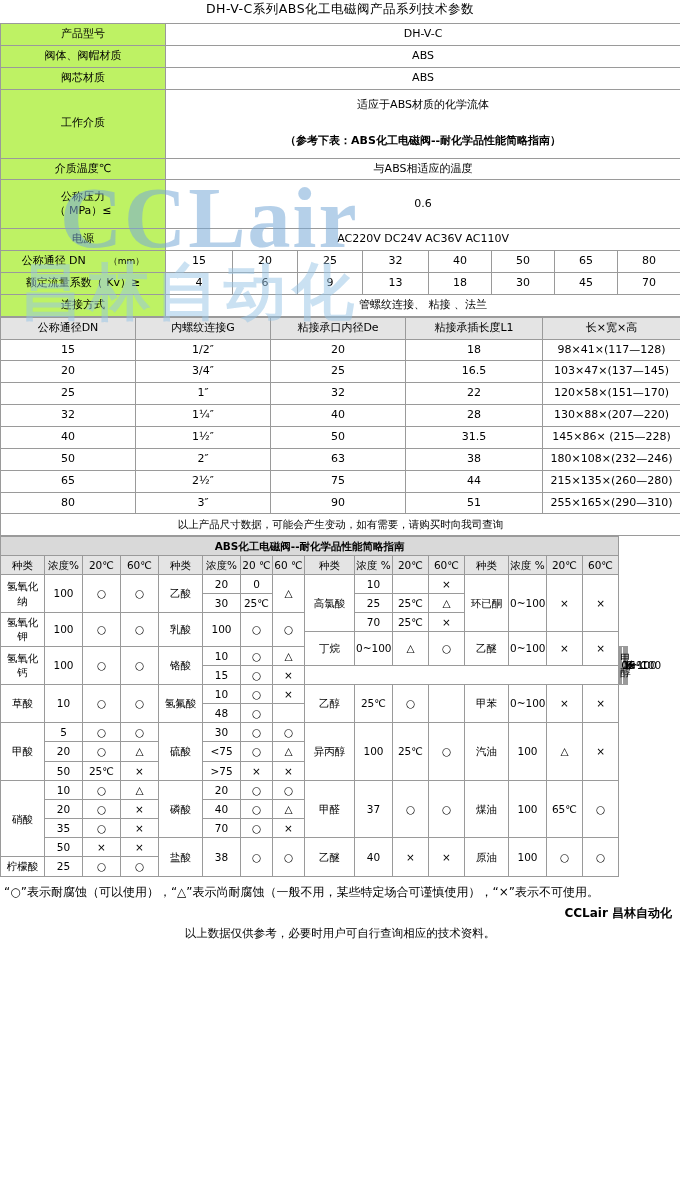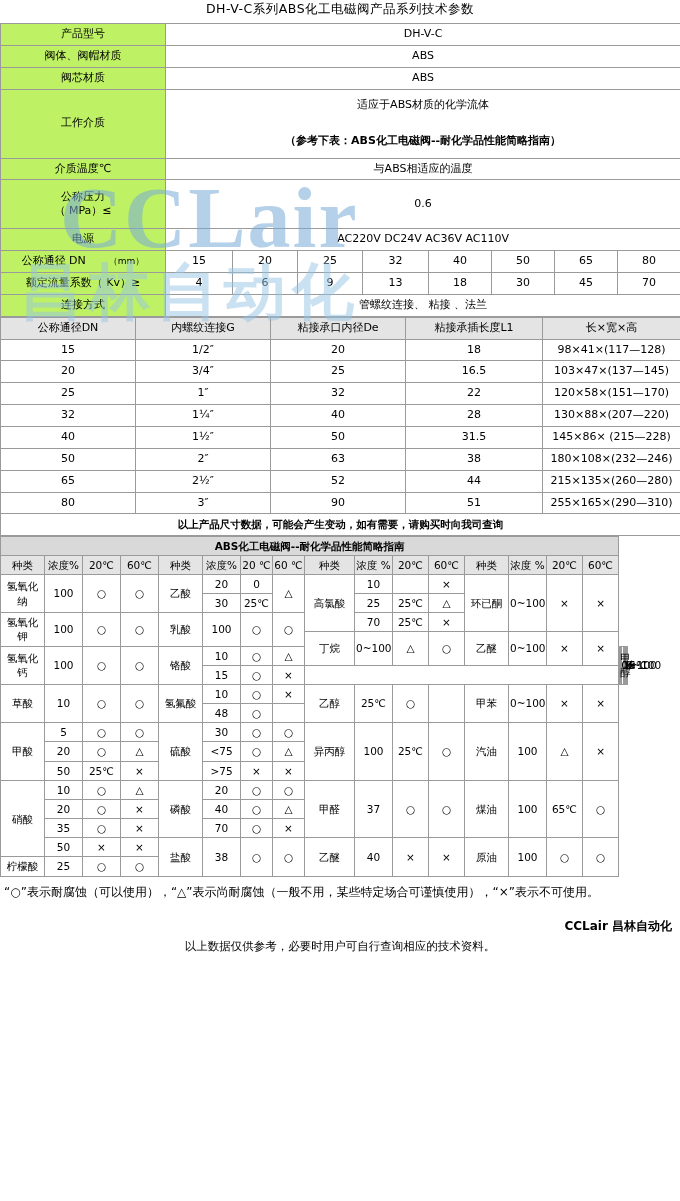--- a/index.html
+++ b/index.html
@@ -50,35 +50,34 @@
   .hdr{
     text-align:center;
     font-weight:normal;
     font-size:12.5px;
     padding:1px 0 5px;
     letter-spacing:0.5px;
   }
   .lbl{background:#bef264;margin-top:44px;}
   .sec-title td{background:#d9d9d9;font-weight:bold;font-size:12px;}
   .t-head td{background:#e4e4e4;font-weight:normal;}
-  .note{font-size:10.5px;font-weight:bold;}
+  .note{font-size:10.5px;}
   .chem td{font-size:10.5px;padding:2px 1px;}
   .footnote{
     font-size:12px;
     font-weight:normal;
     line-height:1.5;
     padding:6px 4px 2px;
     text-align:left;
   }
   .footer-right{
     text-align:right;
     font-weight:bold;
     font-size:12px;
     padding:2px 8px 2px 0;
-    margin-top:13px;
   }
   .footer-last{
     text-align:center;
     font-size:11.5px;
     padding:2px 0 8px;
   }
   .small-unit{font-size:9px;padding-left:23px;}
 </style>
 </head>
 <body>
@@ -225,21 +224,21 @@
     <tr>
       <td>50</td>
       <td>2″</td>
       <td>63</td>
       <td>38</td>
       <td>180×108×(232—246)</td>
     </tr>
     <tr>
       <td>65</td>
       <td>2½″</td>
-      <td>52</td>
+      <td>75</td>
       <td>44</td>
       <td>215×135×(260—280)</td>
     </tr>
     <tr>
       <td>80</td>
       <td>3″</td>
       <td>90</td>
       <td>51</td>
       <td>255×165×(290—310)</td>
     </tr>

